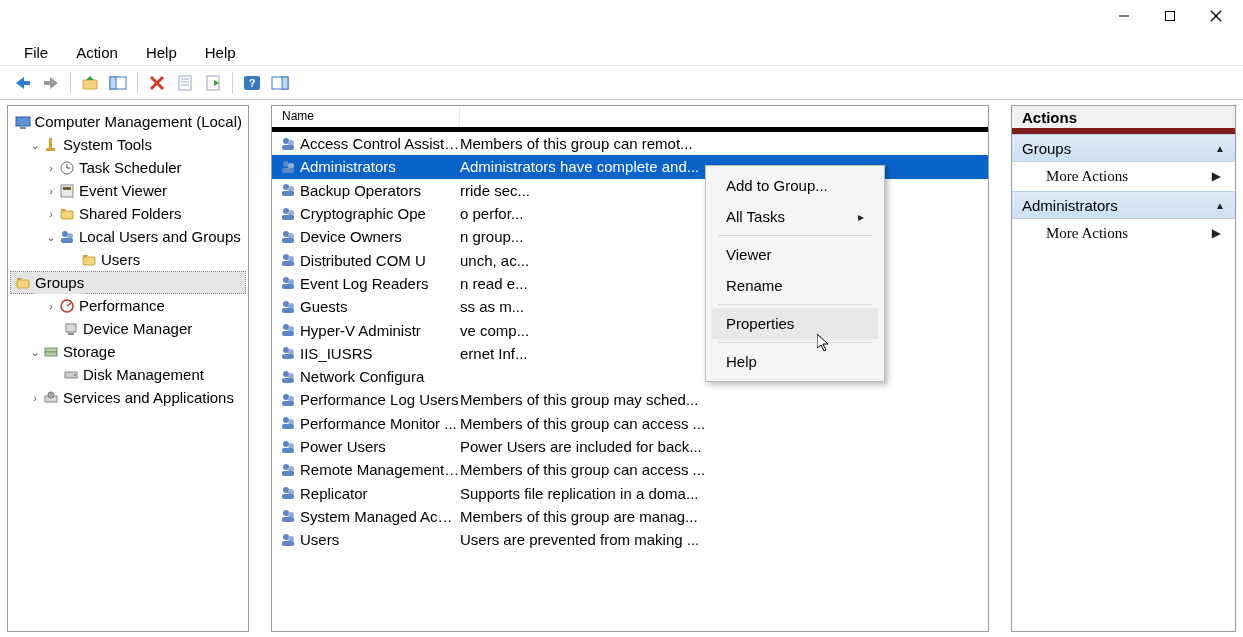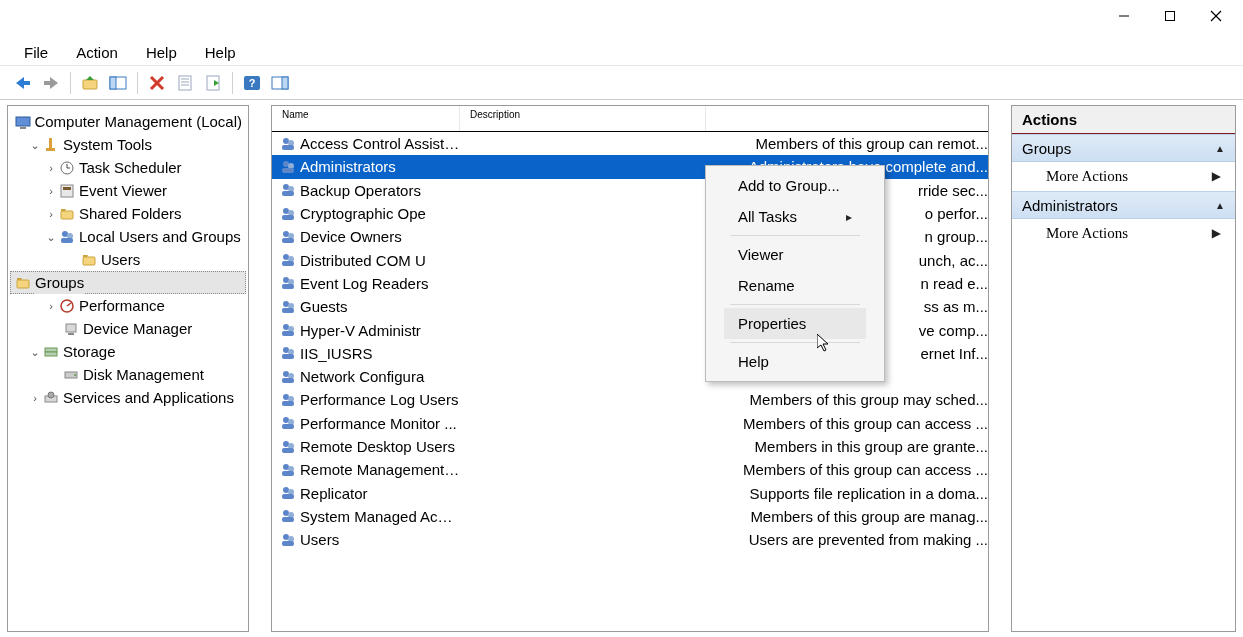--- a/index.html
+++ b/index.html
@@ -78,47 +78,47 @@
   }
   .tree-row .ticon { width: 18px; display:flex; align-items:center; justify-content:center; margin-right:3px;}
   .tree-row.sel { background: #e5e5e5; border: 1px dotted #888; padding: 0 3px; height:23px;}
   .ind1 { padding-left: 18px; }
   .ind2 { padding-left: 34px; }
   .ind3 { padding-left: 52px; }
   .ind4 { padding-left: 70px; }
   
   .list-header {
     display: flex; height: 26px;
-    border-bottom: 1px solid #000000;
-    font-size: 10px;
+    border-bottom: 5px solid #000000;
+    font-size: 12px;
   }
   .list-header .col {
     padding: 3px 10px; border-right: 1px solid #e8e8e8;
   }
   .col-name { width: 188px; }
   .col-desc { flex: 1; }
   .list-body { }
   .list-row {
     display: flex; align-items: center;
     height: 23.3px; font-size: 15px;
     padding-left: 6px;
   }
   .list-row.selected { background: #0a63c9; color: #fff; }
   .list-row .licon { width: 20px; display:flex; align-items:center; justify-content:center; }
   .list-row .lname {
     width: 162px; padding-left: 2px;
     white-space: nowrap; overflow: hidden; text-overflow: ellipsis;
   }
   .list-row .ldesc {
-    flex: 1; white-space: nowrap; overflow: hidden; text-align: right;
+    flex: 1; white-space: nowrap; overflow: hidden;
   }
   
   .actions-header {
     height: 28px; background: #f0f0f0;
-    border-bottom: 1px solid #7f1d1d;
+    border-bottom: 6px solid #7f1d1d;
     font-weight: 600; font-size: 15px;
     display: flex; align-items: center; padding: 0 10px;
   }
   .actions-section-hdr {
     height: 28px;
     background: linear-gradient(#dfeaf7, #cddff3);
     border: 1px solid #bcd0e8; border-left: none; border-right: none;
     display: flex; align-items: center; justify-content: space-between;
     padding: 0 10px; font-size: 15px;
   }
@@ -129,21 +129,21 @@
   .tri { font-size: 10px; color: #222; }
   .triR { font-size: 12px; color: #222; }
   
   .ctxmenu {
     position: absolute;
     left: 433px; top: 59px;
     width: 180px;
     background: #f5f5f5;
     border: 1px solid #bcbcbc;
     box-shadow: 3px 3px 6px rgba(0,0,0,0.25);
-    padding: 4px 18px;
+    padding: 4px 6px;
     z-index: 50;
     font-size: 15px;
   }
   .ctx-item {
     padding: 7px 14px;
     display: flex; justify-content: space-between; align-items: center;
   }
   .ctx-item.hover { background: #e8e8e8; font-weight: 400; }
   .ctx-sep { height: 1px; background: #d8d8d8; margin: 3px 6px; }
   .cursor {
@@ -374,21 +374,20 @@
             </svg>
           </span>
         <span>Services and Applications</span>
       </div>
     </div>
   </div>
 
   <div class="panel list-panel">
     <div class="list-header">
       <div class="col col-name">Name</div>
-      <div class="col col-desc" style="flex:0 0 246px">Description</div>
       <div class="col" style="flex:1;border-right:none"></div>
     </div>
     <div class="list-body" id="list-body">
         <div class="list-row">
           <span class="licon">
             <svg width="16" height="16">
               <circle cx="6" cy="5" r="3" fill="#5c86c9"></circle>
               <circle cx="11" cy="7" r="3" fill="#8faed8"></circle>
               <rect x="2" y="9" width="12" height="5" rx="2" fill="#5c86c9"></rect>
             </svg>
@@ -528,22 +527,22 @@
           <span class="ldesc">Members of this group can access ...</span>
         </div>
         <div class="list-row">
           <span class="licon">
             <svg width="16" height="16">
               <circle cx="6" cy="5" r="3" fill="#5c86c9"></circle>
               <circle cx="11" cy="7" r="3" fill="#8faed8"></circle>
               <rect x="2" y="9" width="12" height="5" rx="2" fill="#5c86c9"></rect>
             </svg>
           </span>
-          <span class="lname">Remote Desktop Users</span>
-          <span class="ldesc">Members in this group are grante...</span>
+          <span class="lname">Power Users</span>
+          <span class="ldesc">Power Users are included for back...</span>
         </div>
         <div class="list-row">
           <span class="licon">
             <svg width="16" height="16">
               <circle cx="6" cy="5" r="3" fill="#5c86c9"></circle>
               <circle cx="11" cy="7" r="3" fill="#8faed8"></circle>
               <rect x="2" y="9" width="12" height="5" rx="2" fill="#5c86c9"></rect>
             </svg>
           </span>
           <span class="lname">Remote Management ...</span>

